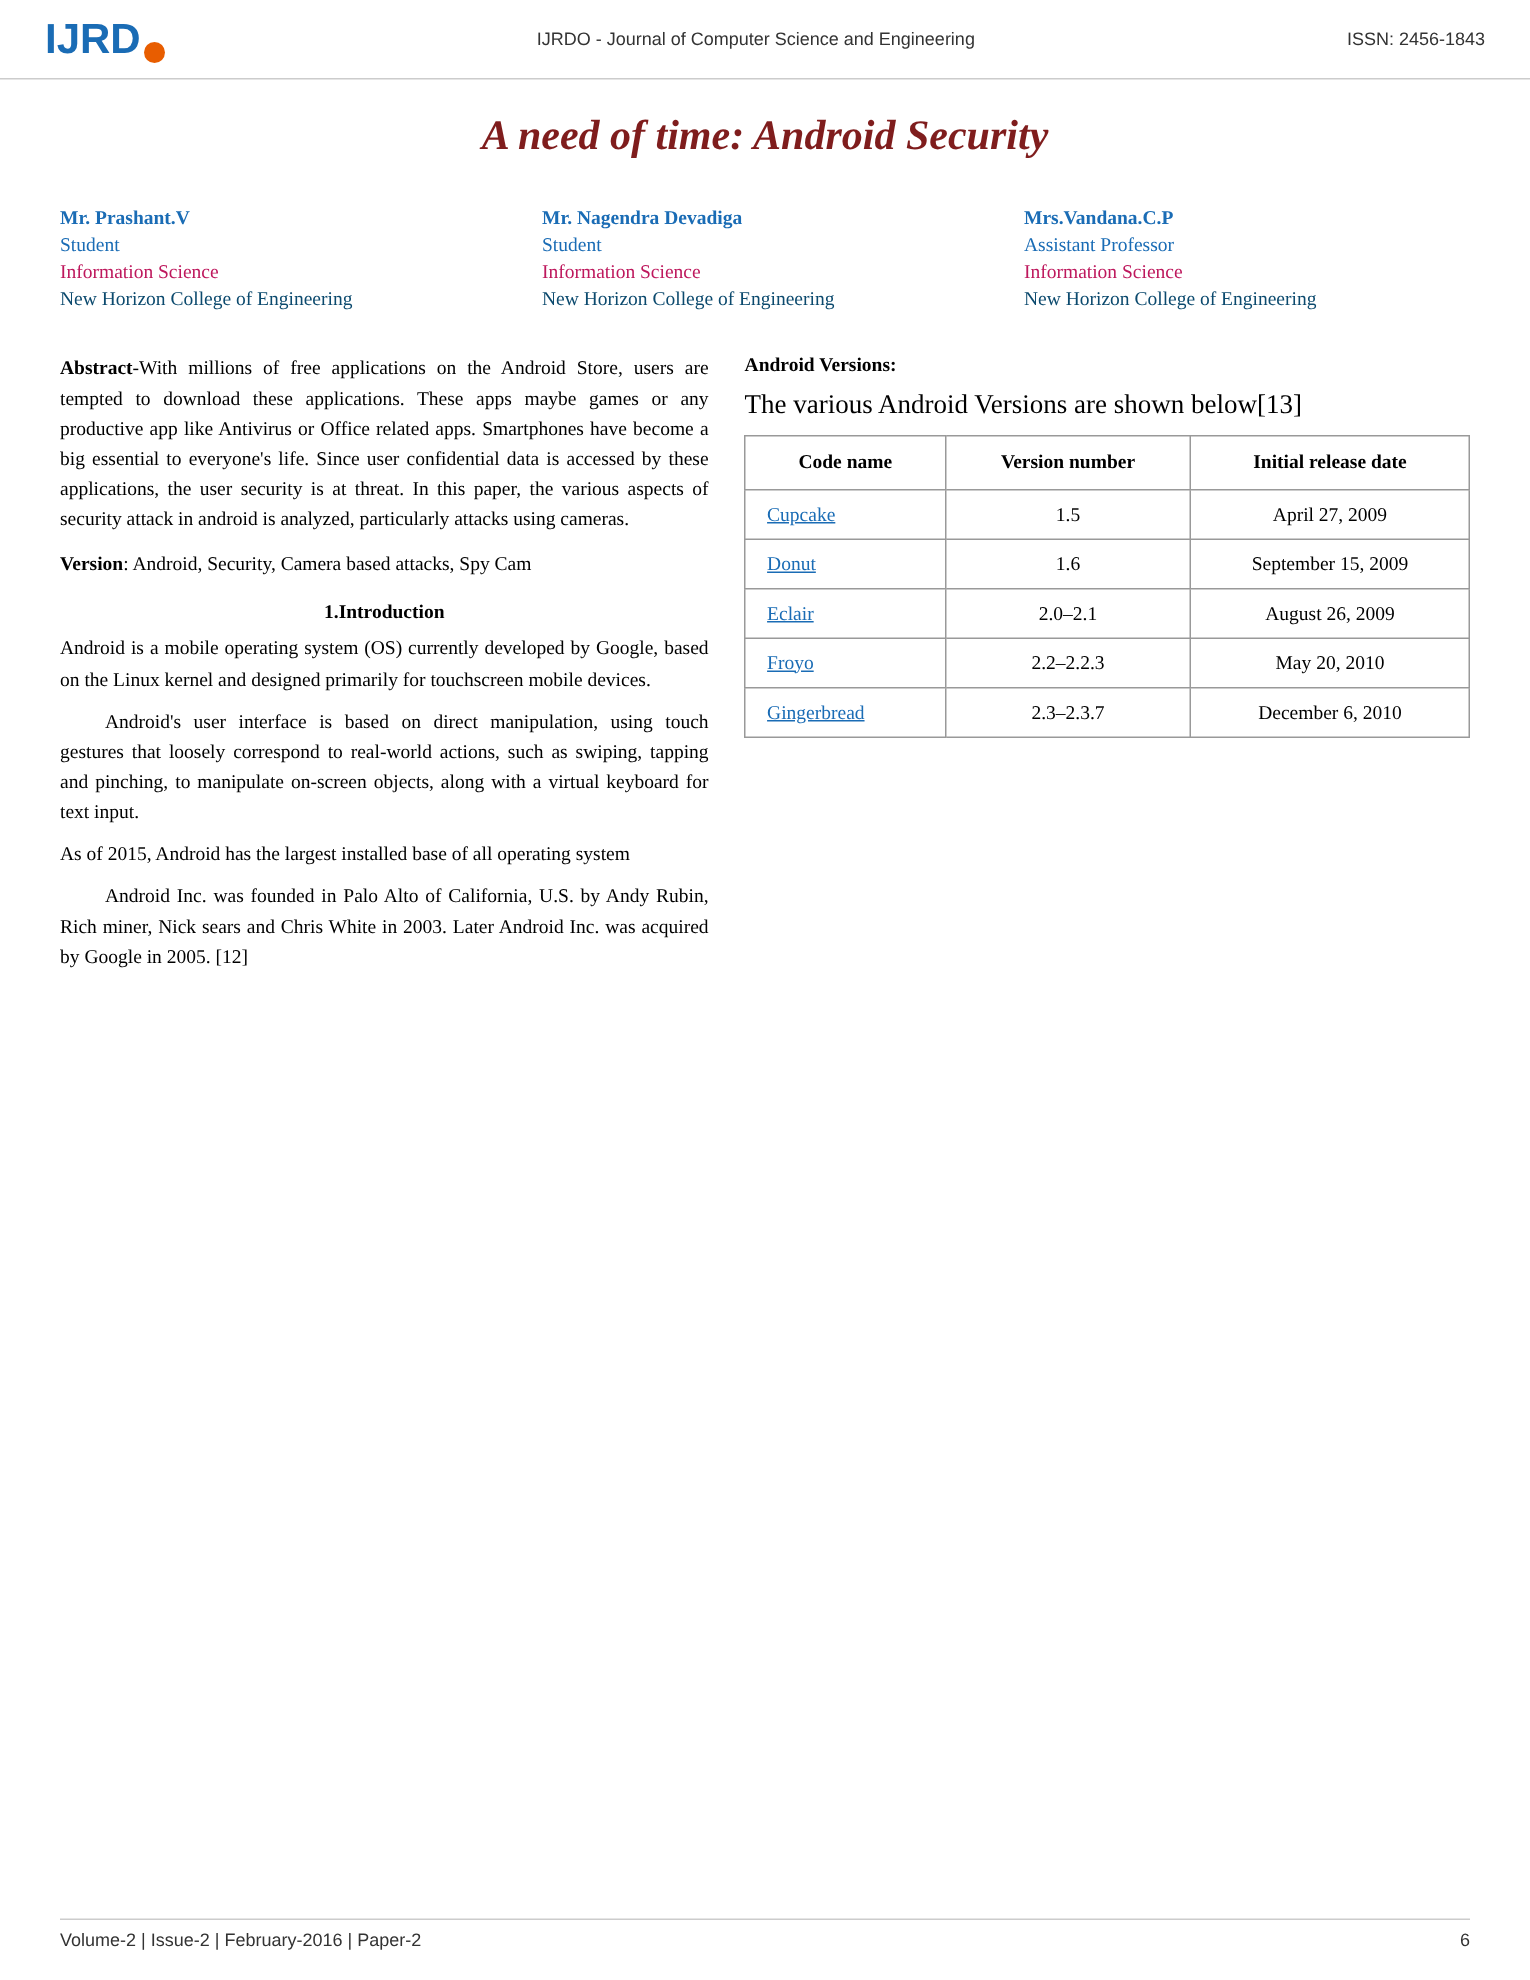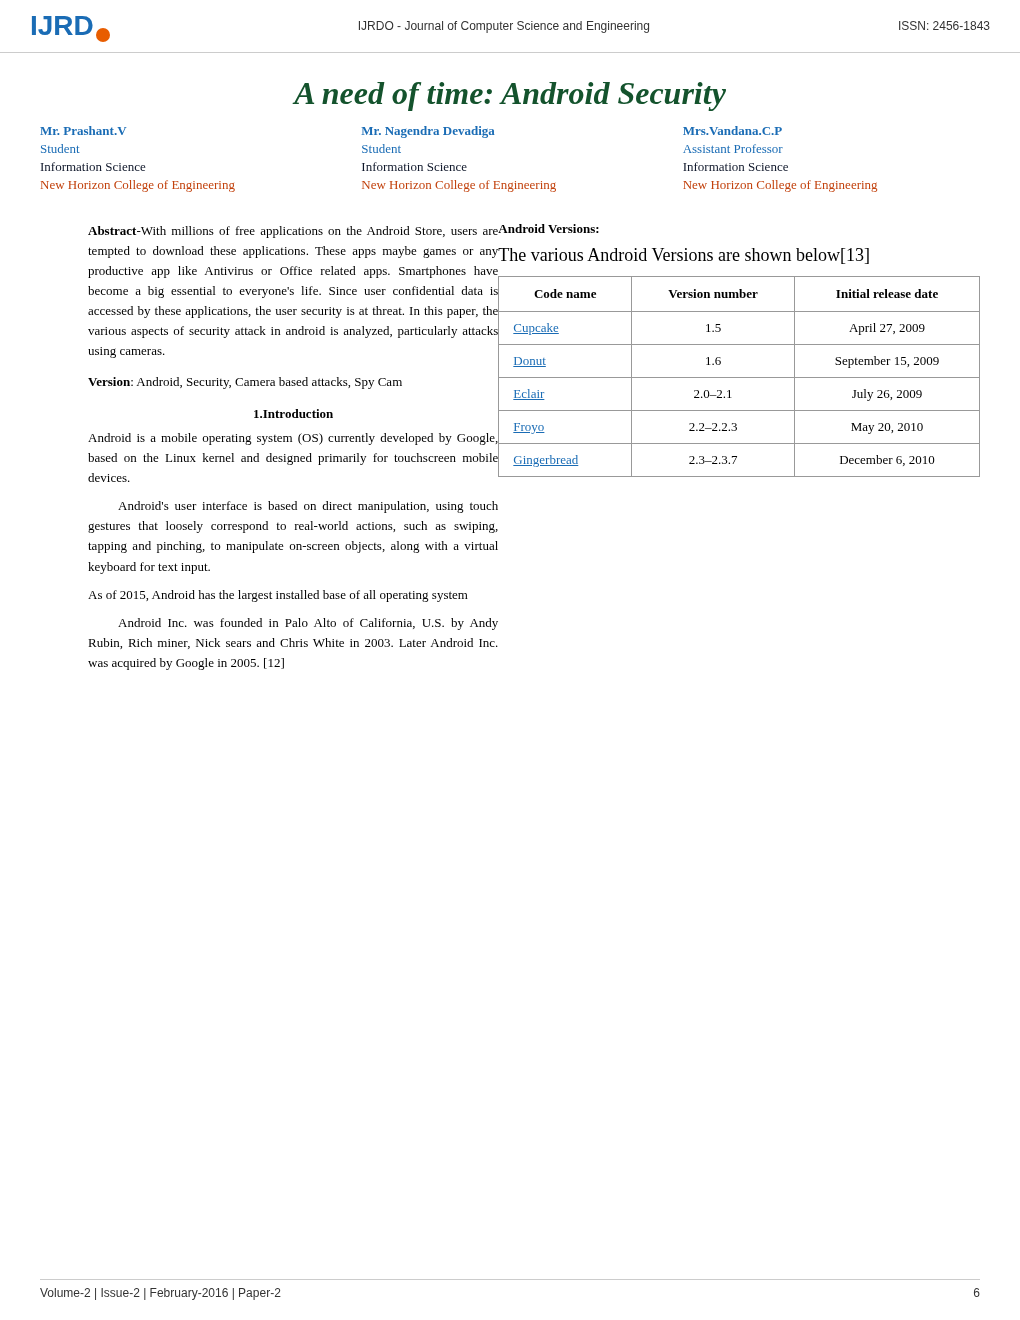--- a/index.html
+++ b/index.html
@@ -52,26 +52,26 @@
     }
 
     
     .main {
       padding: 20px 40px 40px 40px;
     }
 
     
     .article-title {
       text-align: center;
-      font-size: 32px;
+      font-size: 28px;
       font-style: italic;
       font-weight: bold;
-      color: #14532d;
+      color: #7f1d1d;
       font-family: 'Times New Roman', serif;
-      margin-bottom: 8px;
+      margin-bottom: 28px;
       line-height: 1.3;
     }
 
     
     .authors-section {
       display: flex;
       justify-content: space-between;
       margin-bottom: 28px;
       gap: 24px;
     }
@@ -83,34 +83,34 @@
       font-weight: bold;
       font-size: 13px;
       margin-bottom: 2px;
     }
     .author-role {
       color: #1a6cb5;
       font-size: 13px;
       margin-bottom: 2px;
     }
     .author-dept {
-      color: #0f172a;
+      color: #be185d;
       font-size: 13px;
       margin-bottom: 2px;
     }
     .author-college {
-      color: #c2410c;
+      color: #0c4a6e;
       font-size: 13px;
     }
 
     
     .two-col {
       display: flex;
+      gap: 24px;
       align-items: flex-start;
-      margin-left: 48px;
     }
     .col-left {
       flex: 0 0 46%;
       max-width: 46%;
     }
     .col-right {
       flex: 1;
     }
 
     
@@ -281,21 +281,21 @@
               <td>April 27, 2009</td>
             </tr>
             <tr>
               <td class="code-name"><a href="#">Donut</a></td>
               <td>1.6</td>
               <td>September 15, 2009</td>
             </tr>
             <tr>
               <td class="code-name"><a href="#">Eclair</a></td>
               <td>2.0–2.1</td>
-              <td>July 26, 2009</td>
+              <td>August 26, 2009</td>
             </tr>
             <tr>
               <td class="code-name"><a href="#">Froyo</a></td>
               <td>2.2–2.2.3</td>
               <td>May 20, 2010</td>
             </tr>
             <tr>
               <td class="code-name"><a href="#">Gingerbread</a></td>
               <td>2.3–2.3.7</td>
               <td>December 6, 2010</td>

